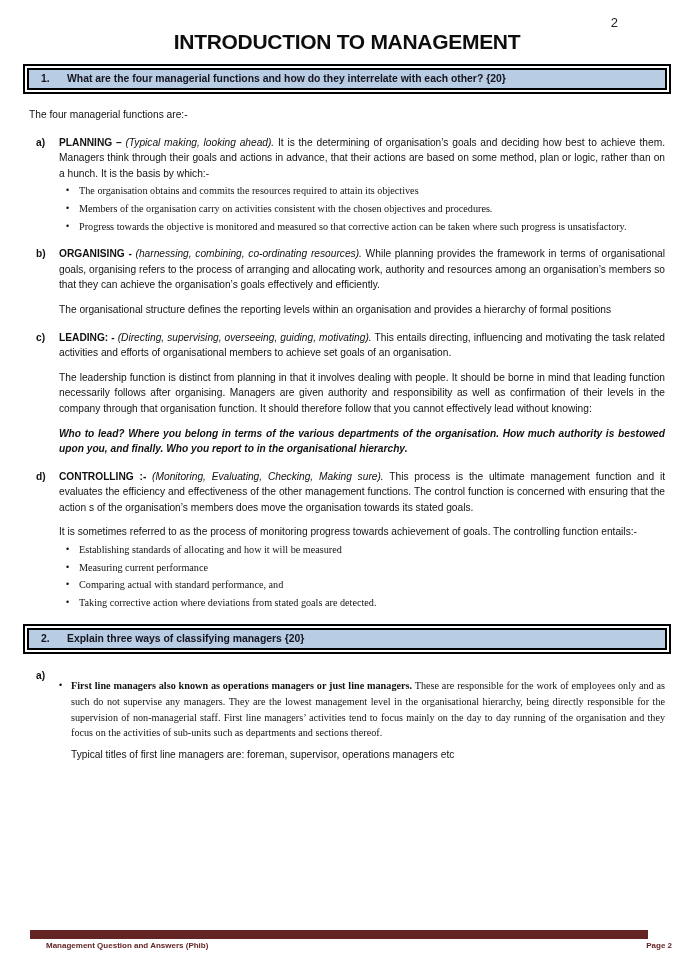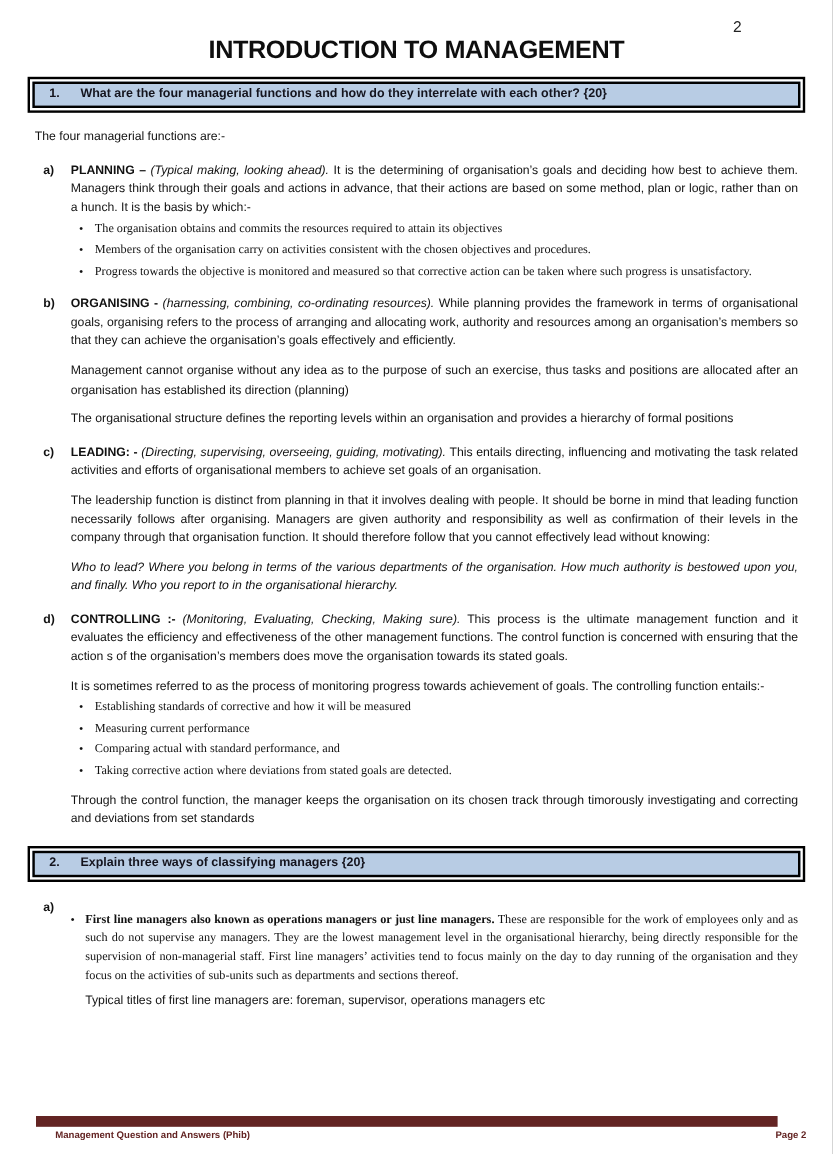--- a/index.html
+++ b/index.html
@@ -63,21 +63,21 @@
     width: 30px;
     padding-left: 7px;
     font-size: 10.2px;
     line-height: 15.6px;
     font-weight: 700;
   }
   .lsec-body { flex: 1; min-width: 0; }
   .lsec-body .para:first-child { margin-top: 0; }
   .b  { font-weight: 700; }
   .i  { font-style: italic; }
-  .bi { font-weight: 400; font-style: italic; }
+  .bi { font-weight: 700; font-style: italic; }
   .bullets { margin-top: 2px; }
   .bullet {
     display: flex;
     font-size: 10.2px;
     line-height: 15.6px;
     margin-top: 2px;
   }
   .bullet .dot {
     flex: none;
     width: 20px;
@@ -153,21 +153,20 @@
         </div>
       </div>
     </div>
 
     <div class="lsec">
       <div class="lsec-label">b)</div>
       <div class="lsec-body">
         <div class="para">
           <span class="b">ORGANISING - </span><span class="i">(harnessing, combining, co-ordinating resources).</span><span> While planning provides the framework in terms of organisational goals, organising refers to the process of arranging and allocating work, authority and resources among an organisation’s members so that they can achieve the organisation’s goals effectively and efficiently.</span>
         </div>
-        <div class="para">Management cannot organise without any idea as to the purpose of such an exercise, thus tasks and positions are allocated after an organisation has established its direction (planning)</div>
         <div class="para">The organisational structure defines the reporting levels within an organisation and provides a hierarchy of formal positions</div>
       </div>
     </div>
 
     <div class="lsec">
       <div class="lsec-label">c)</div>
       <div class="lsec-body">
         <div class="para">
           <span class="b">LEADING: - </span><span class="i">(Directing, supervising, overseeing, guiding, motivating).</span><span> This entails directing, influencing and motivating the task related activities and efforts of organisational members to achieve set goals of an organisation.</span>
         </div>
@@ -179,36 +178,35 @@
     <div class="lsec">
       <div class="lsec-label">d)</div>
       <div class="lsec-body">
         <div class="para">
           <span class="b">CONTROLLING :- </span><span class="i">(Monitoring, Evaluating, Checking, Making sure).</span><span>  This process is the ultimate management function and it evaluates the efficiency and effectiveness of the other management functions. The control function is concerned with ensuring that the action s of the organisation’s members does move the organisation towards its stated goals.</span>
         </div>
         <div class="para">It is sometimes referred to as the process of monitoring progress towards achievement of goals. The controlling function entails:-</div>
         <div class="bullets">
           <div class="bullet">
             <span class="dot">•</span>
-            <span class="btxt">Establishing standards of corrective and how it will be measured</span>
+            <span class="btxt">Establishing standards of allocating and how it will be measured</span>
           </div>
           <div class="bullet">
             <span class="dot">•</span>
             <span class="btxt">Measuring current performance</span>
           </div>
           <div class="bullet">
             <span class="dot">•</span>
             <span class="btxt">Comparing actual with standard performance, and</span>
           </div>
           <div class="bullet">
             <span class="dot">•</span>
             <span class="btxt">Taking corrective action where deviations from stated goals are detected.</span>
           </div>
         </div>
-        <div class="para">Through the control function, the manager keeps the organisation on its chosen track through timorously investigating and correcting and deviations from set standards</div>
       </div>
     </div>
 
     <div class="qbar" style="margin-top:14px">
       <div class="qbar-inner">
         <span class="qnum">2.</span>
         <span class="qtext">Explain three ways of classifying managers {20}</span>
       </div>
     </div>
 

